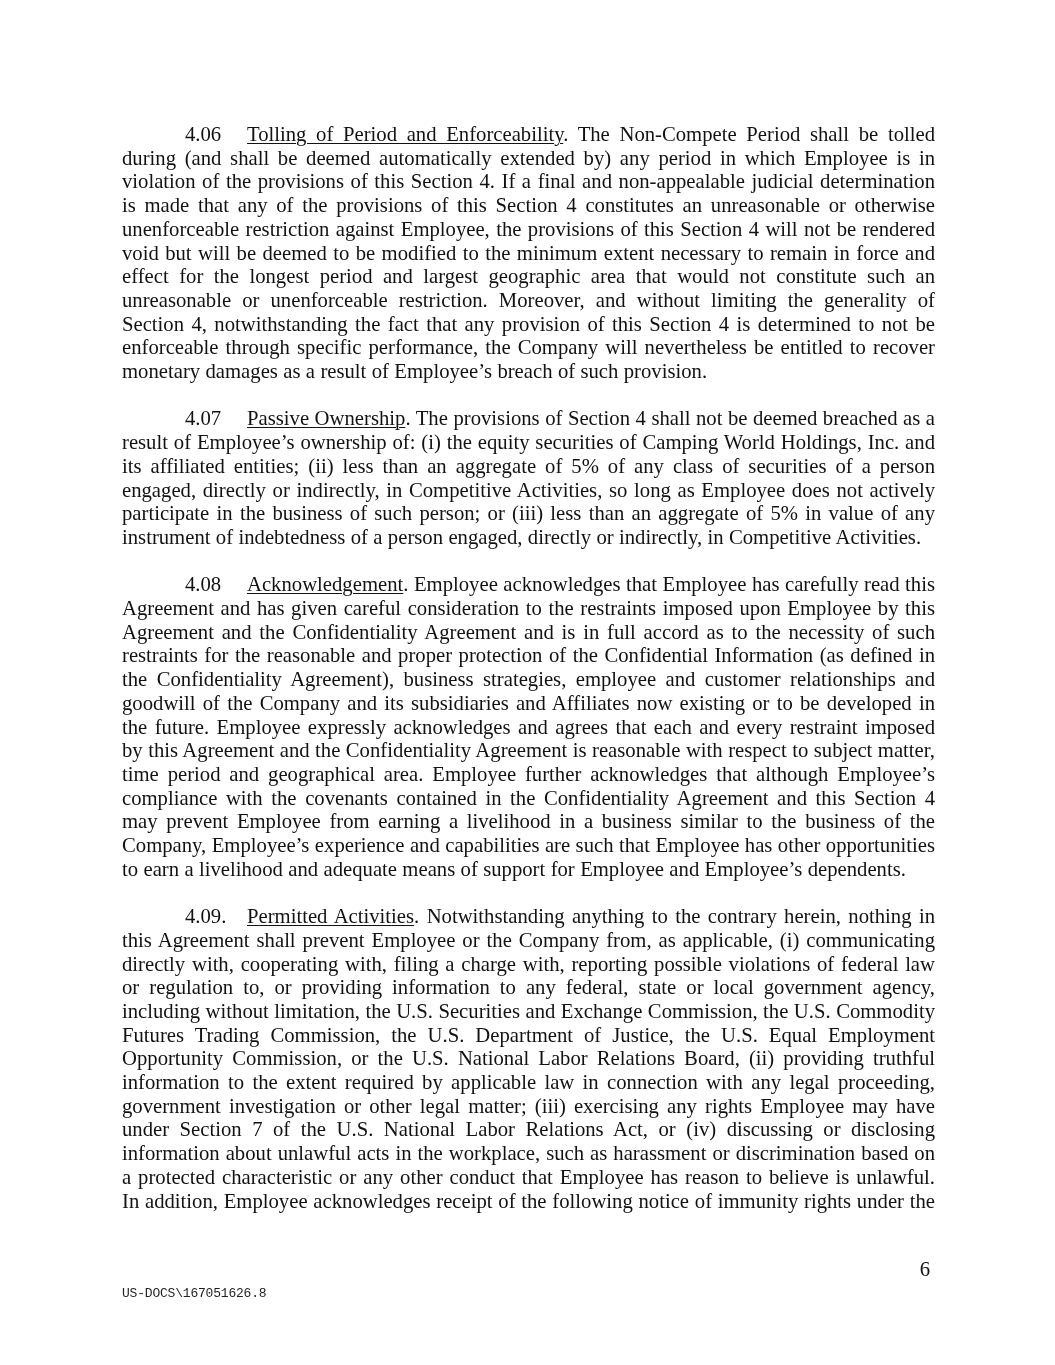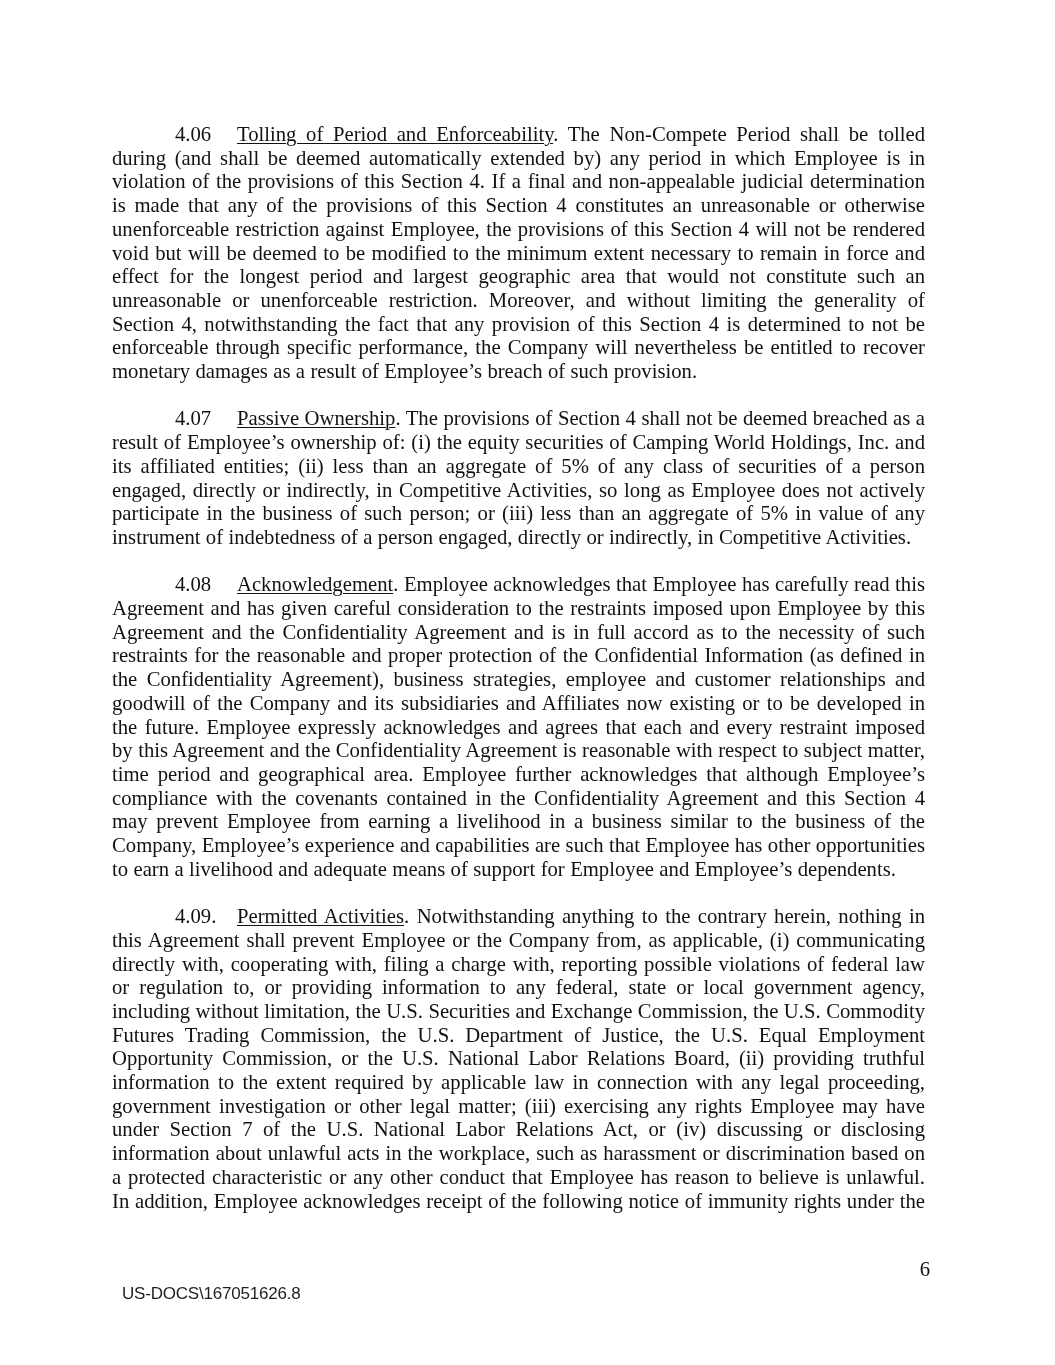--- a/index.html
+++ b/index.html
@@ -12,21 +12,21 @@
     color: #121212;
     overflow: hidden;
   }
   .page {
     position: absolute;
     inset: 0;
     background: #ffffff;
   }
   .content {
     position: absolute;
-    left: 112px;
+    left: 122px;
     top: 123px;
     width: 813px;
   }
   .para {
     margin: 0 0 23.7px 0;
     font-size: 20.7px;
     line-height: 23.7px;
     text-align: justify;
     text-indent: 63px;
     word-spacing: 0.2px;
@@ -51,22 +51,22 @@
     width: 808px;
     text-align: right;
     font-size: 20.7px;
     line-height: 23.7px;
     color: #121212;
   }
   .doc-id {
     position: absolute;
     left: 122px;
     top: 1285px;
-    font-family: Liberation Sans, sans-serif;
-    font-size: 17px;
+    font-family: Liberation Mono, monospace;
+    font-size: 13px;
     line-height: 18px;
     color: #1f1f1f;
     letter-spacing: -0.2px;
   }
 </style>
 </head>
 <body>
 
 <div class="page">
   <main class="content">

